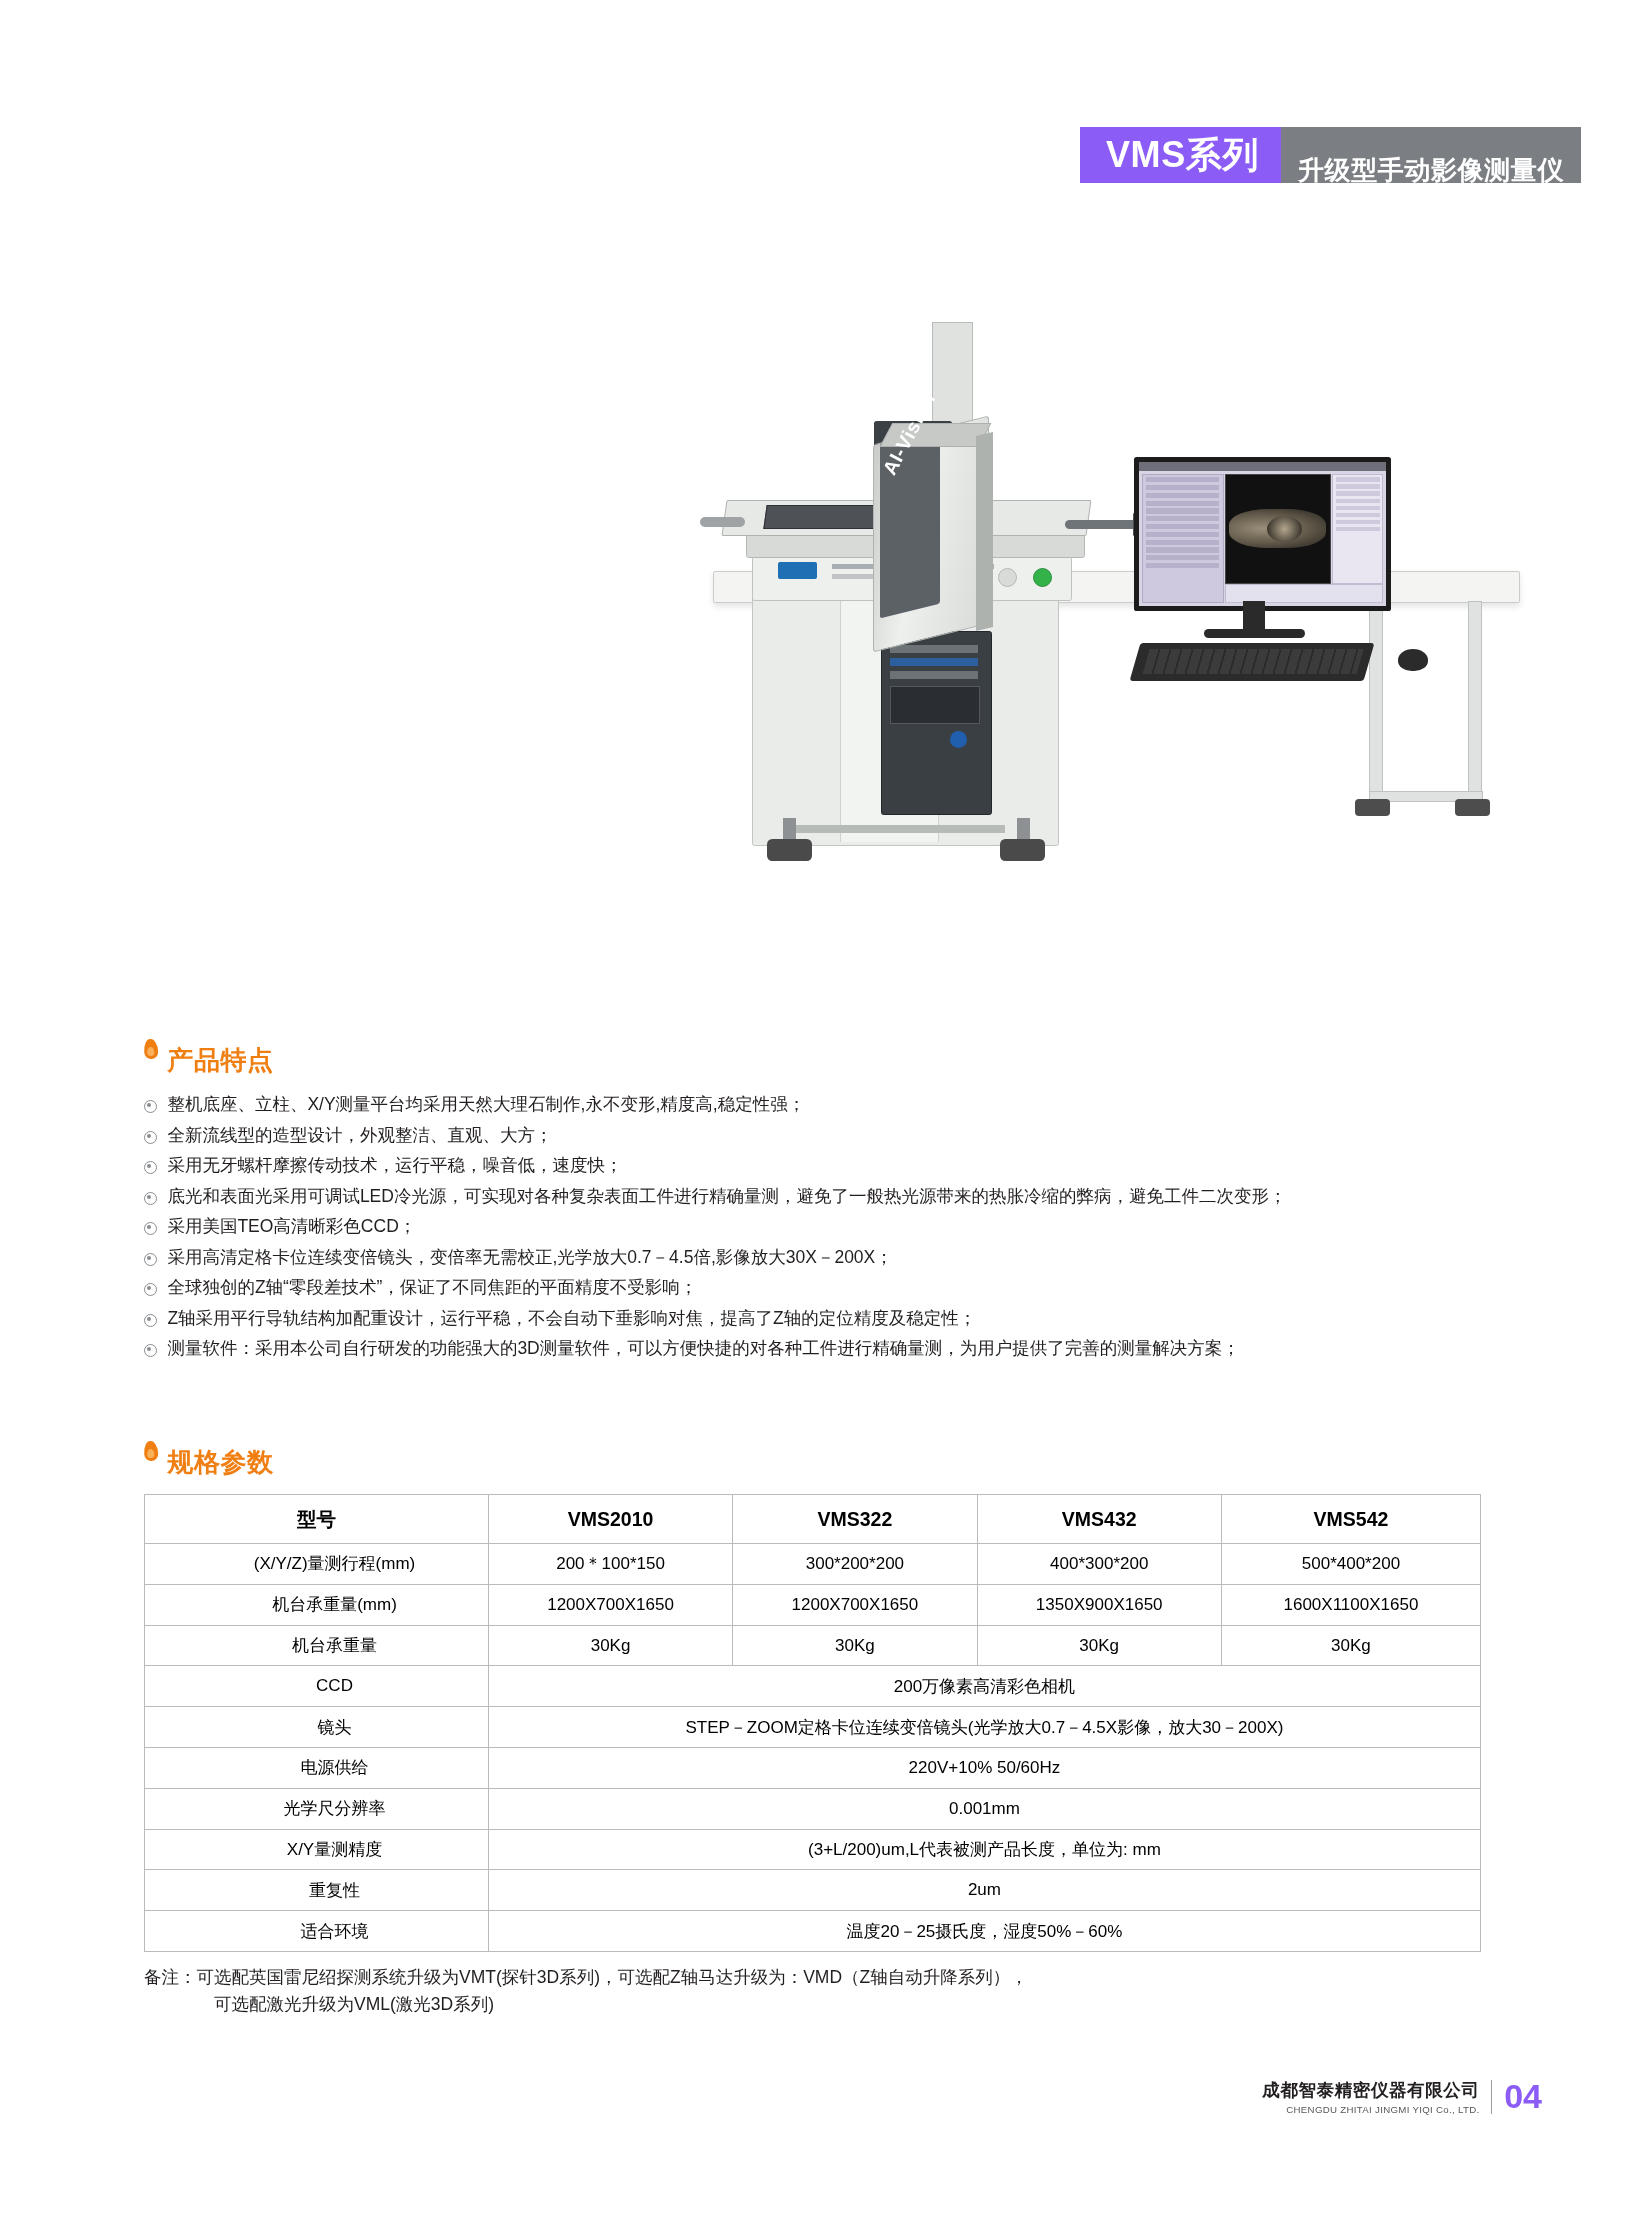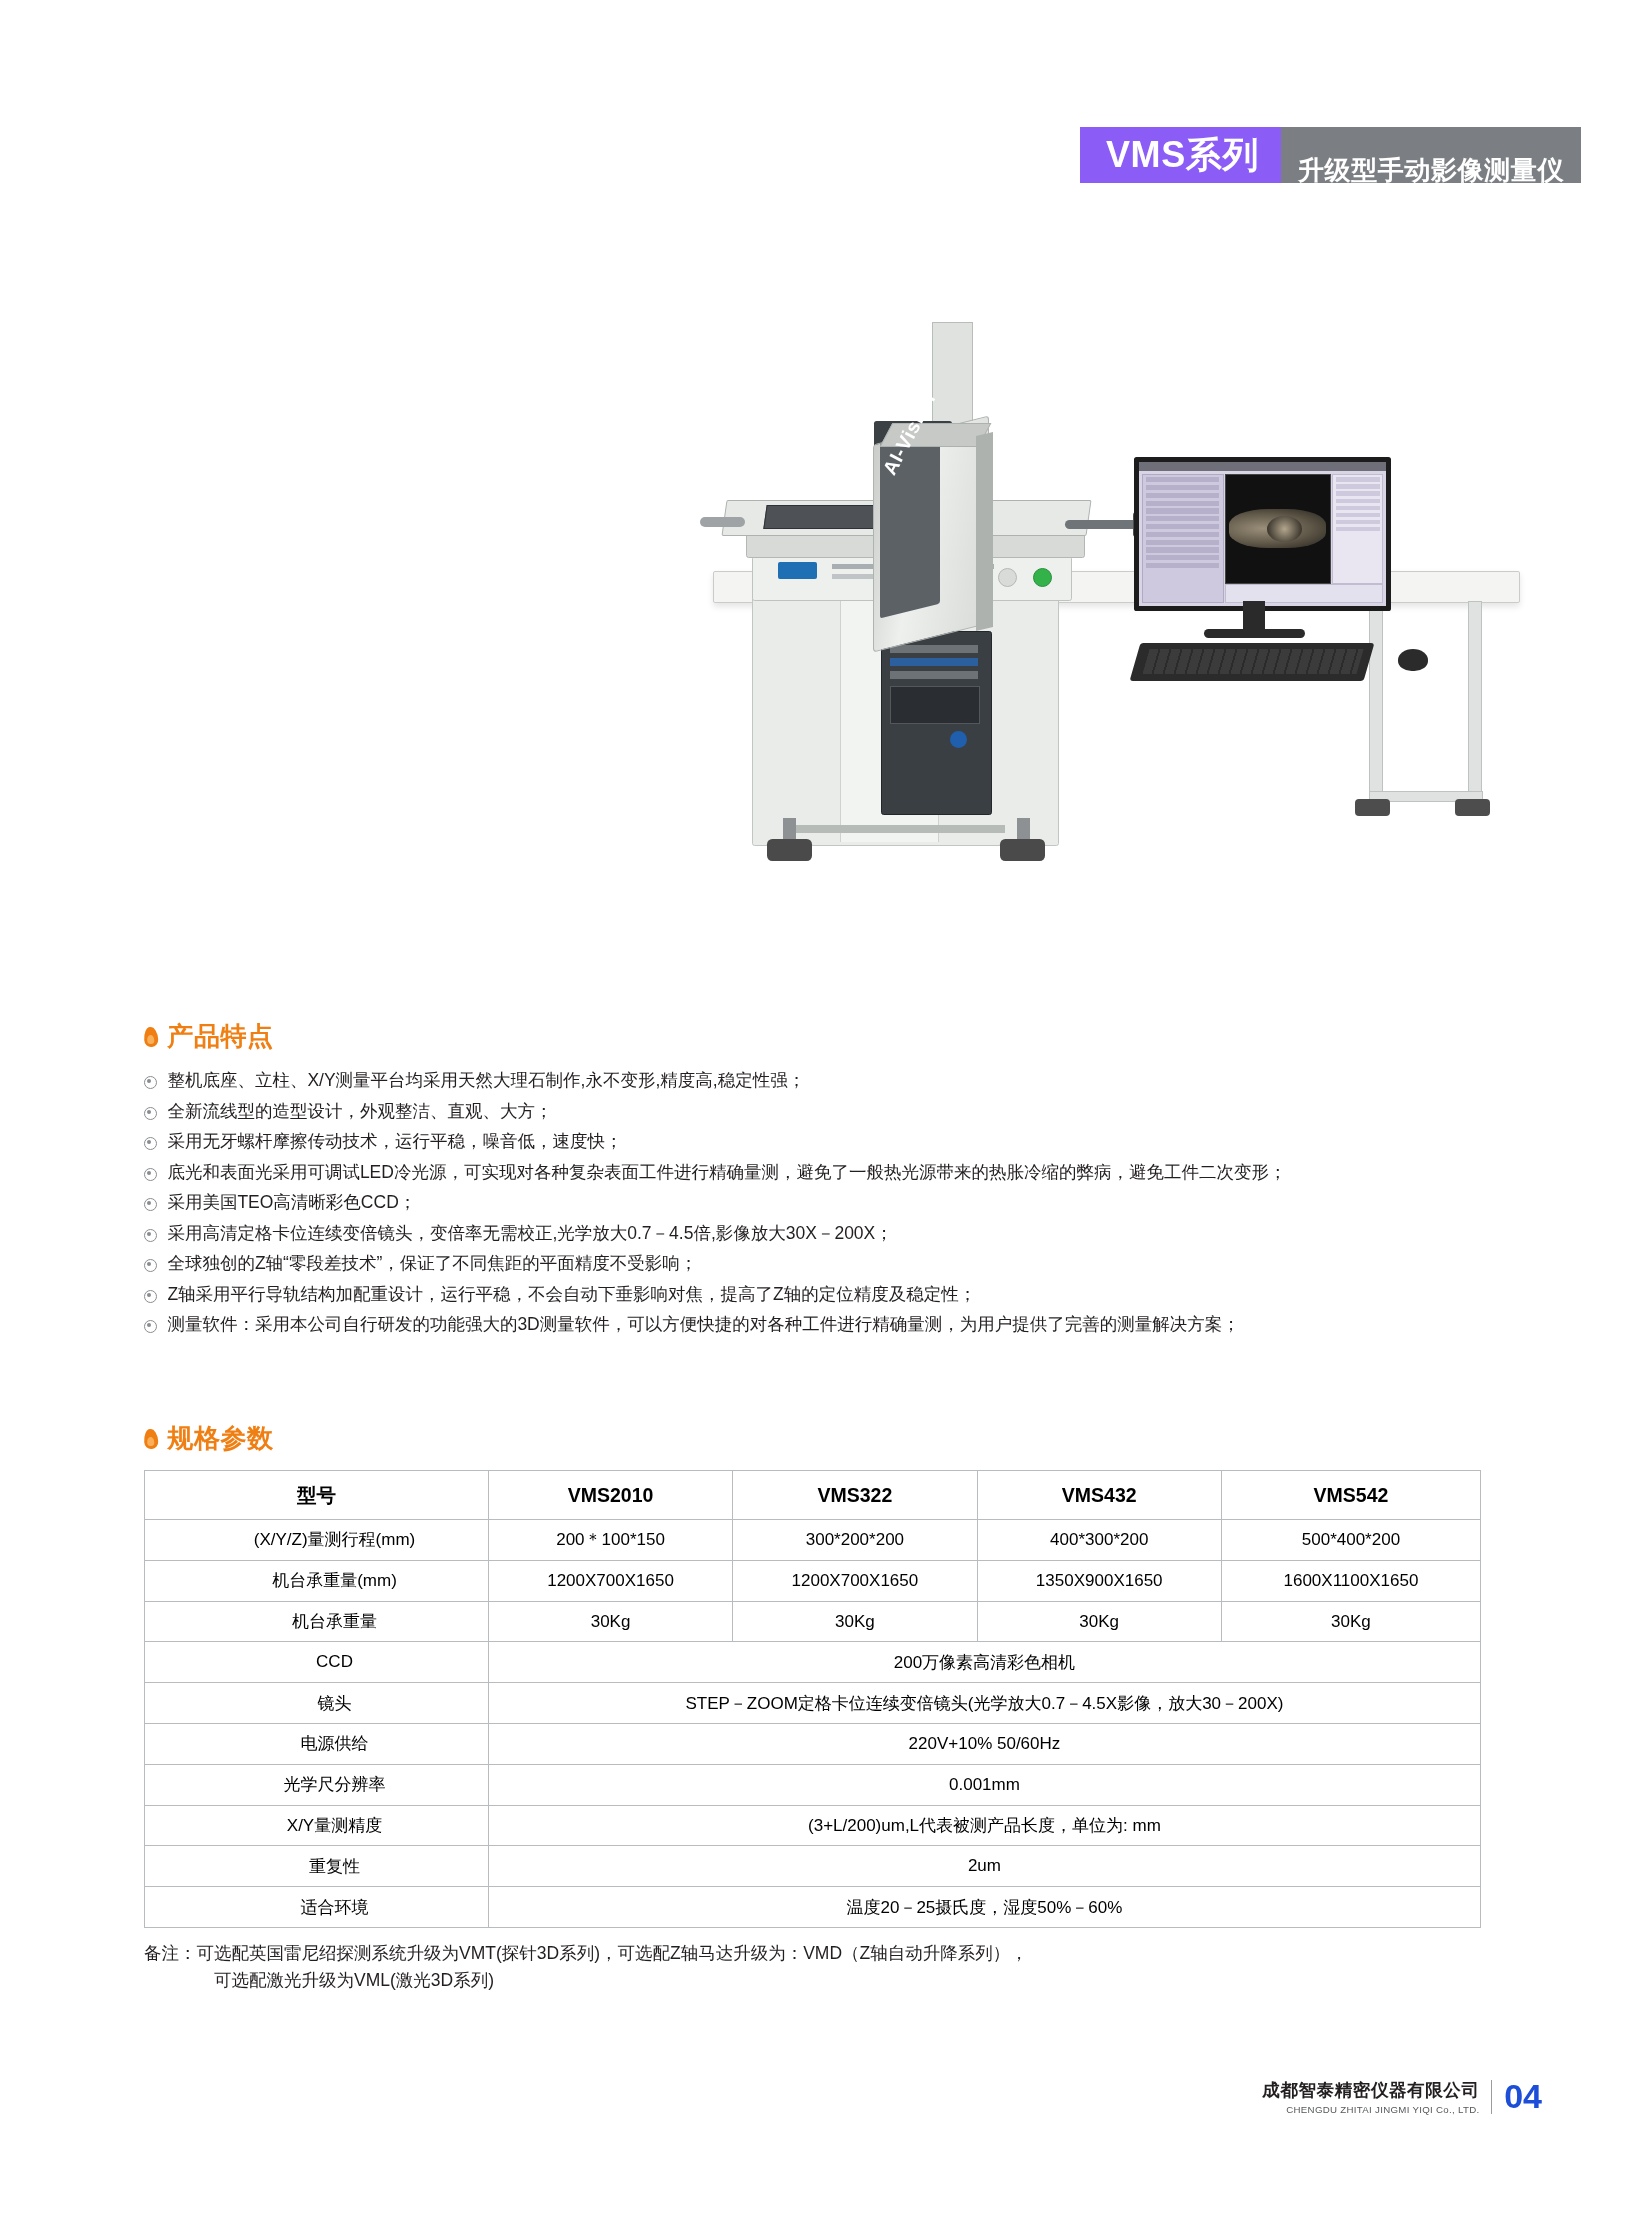--- a/index.html
+++ b/index.html
@@ -552,20 +552,21 @@
     left: 2.6px; top: 7.8px;
     width: 7.8px; height: 9px;
     background: #f8b05a;
     border-radius: 50% 50% 50% 50% / 60% 60% 40% 40%;
   }
   .sec-title {
     font-size: 26px;
     font-weight: bold;
     color: #f07f13;
     letter-spacing: 0.6px;
+    margin-top: 24px;
   }
 
   
   #features-section { top: 1019px; width: 1389px; }
   .feature-list { margin: 11.7px 0 0 0; padding: 0; list-style: none; }
   .feature-item {
     display: flex;
     align-items: flex-start;
     font-size: 17.5px;
     line-height: 1.0;
@@ -645,21 +646,21 @@
     margin-top: 2.6px;
   }
   .footer-divider {
     width: 1.3px;
     height: 34px;
     background: #9a9d9f;
   }
   .footer-page {
     font-size: 34px;
     font-weight: bold;
-    color: #1d4ed8;
+    color: #8b5cf6;
   }
 </style>
 </head>
 <body>
 
 <div class="header-banner">
   <div class="banner-blue">
     <span class="txt">VMS系列</span>
   </div>
   <div class="banner-gray">

